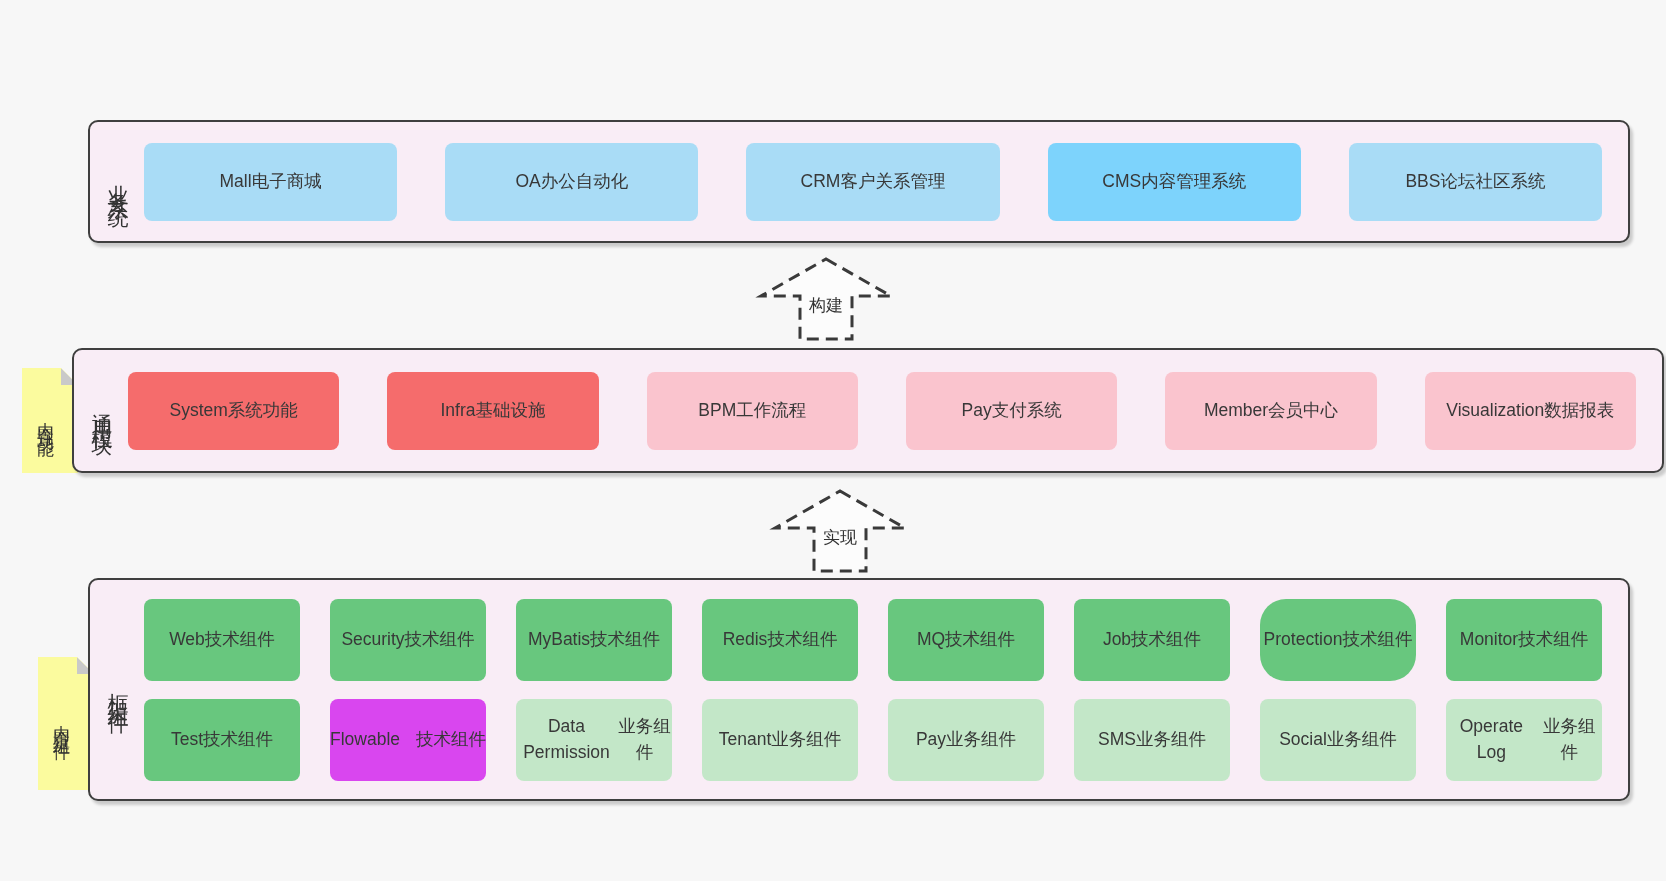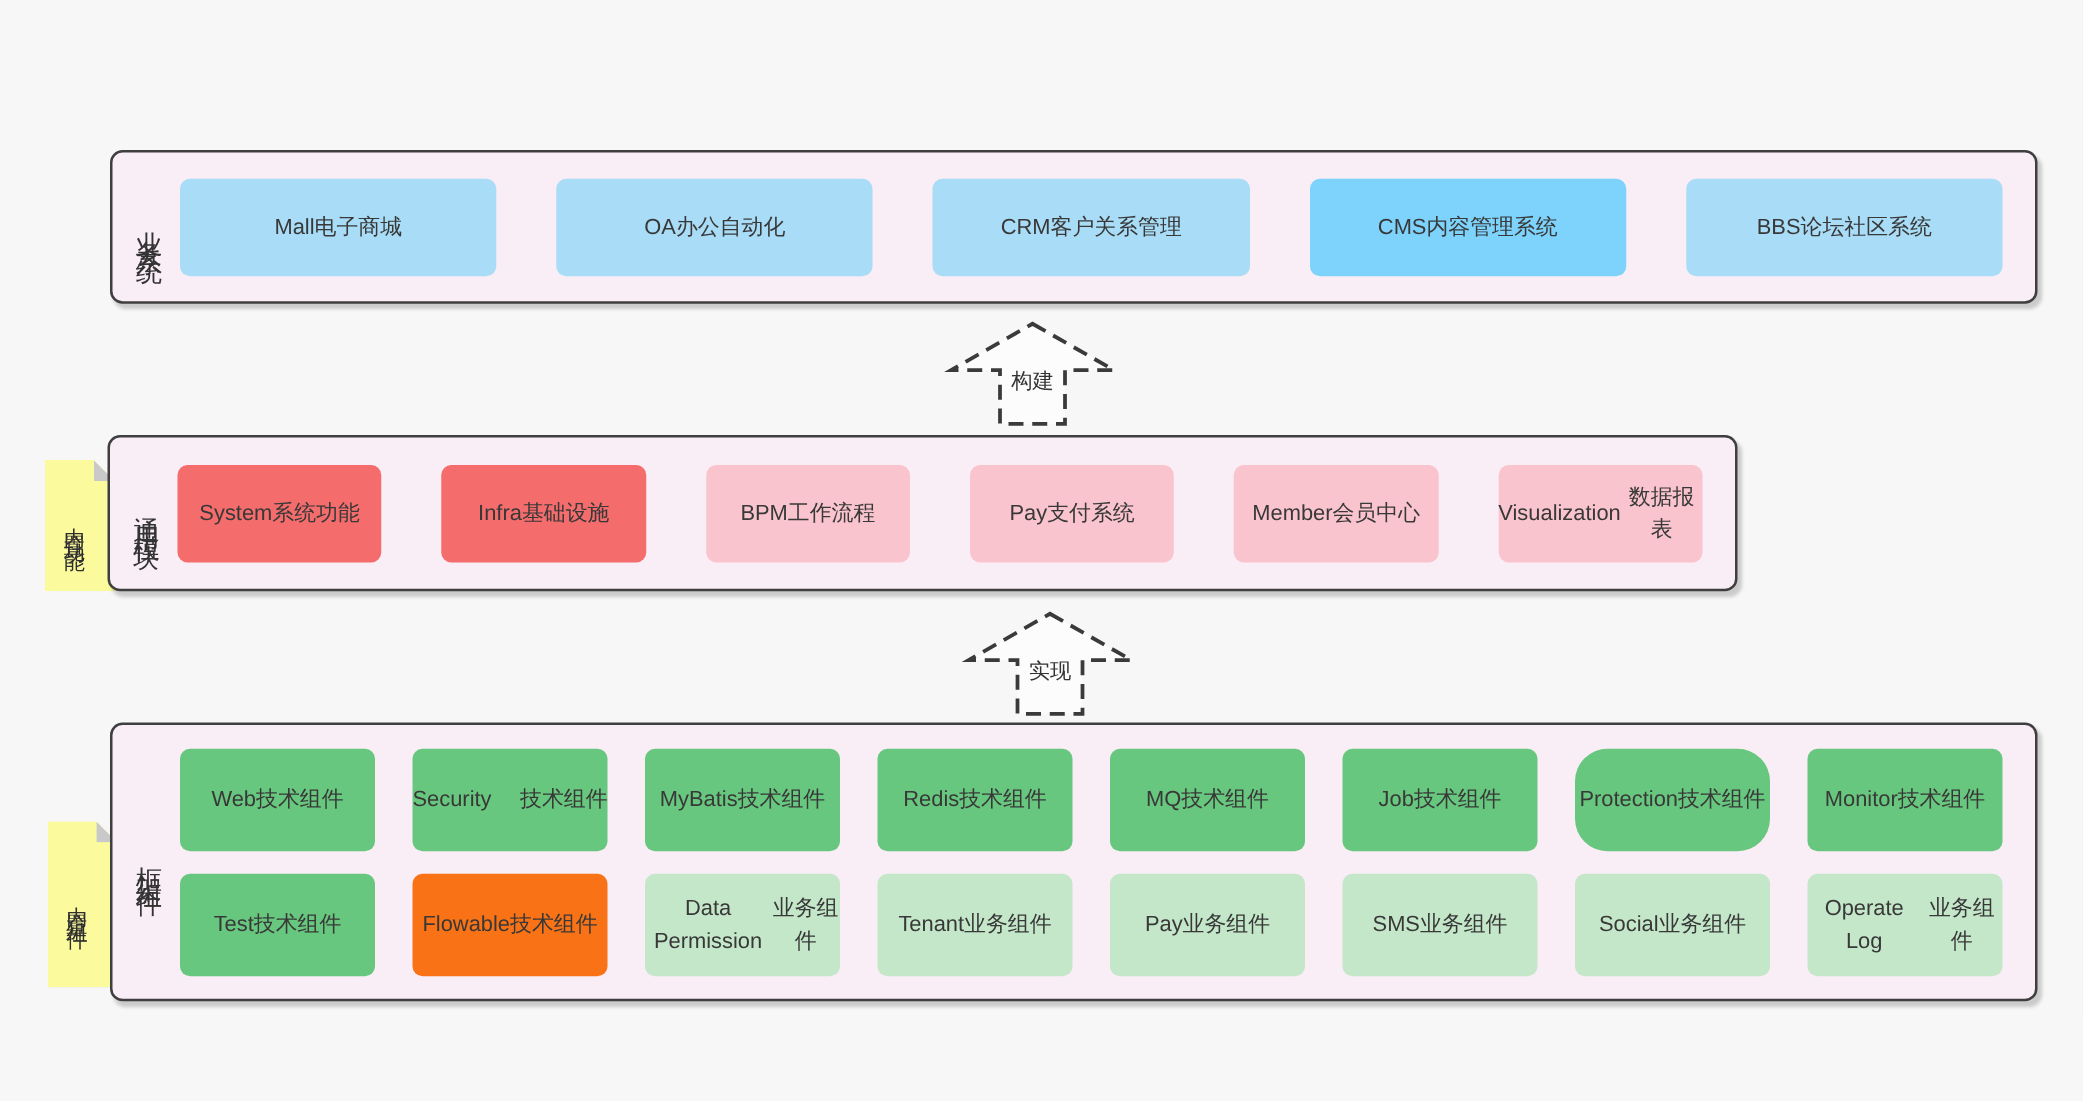--- a/index.html
+++ b/index.html
@@ -9,21 +9,21 @@
   }
   .canvas{
     position:relative;
     width:1666px;height:881px;
     background:var(--page-bg,#f7f7f7);
     color:var(--text,#3a3a3a);
     overflow:hidden;
   }
   .section{position:absolute;}
   #s1{left:88px;top:120px;width:1542px;height:123px;}
-  #s2{left:86px;top:348px;width:1304px;height:125px;}
+  #s2{left:72px;top:348px;width:1592px;height:125px;}
   #s3{left:88px;top:578px;width:1542px;height:223px;}
 
   .panel{
     position:absolute;inset:0;z-index:2;
     background:var(--panel-bg,#f9edf6);
     border:2px solid var(--panel-border,#3f3f3f);
     border-radius:10px;
     box-shadow:3px 4px 3px rgba(0,0,0,0.18);
     box-sizing:border-box;
   }
@@ -191,21 +191,21 @@
       <span class="sticky-label">内置组件</span>
     </div>
     <div class="panel">
       <div class="v-label">框架组件</div>
       <div class="rows">
           <div class="row">
             <div class="box" style="background: rgb(104, 199, 126);">
               <div class="box-en">Web</div>
               <div class="box-zh">技术组件</div>
             </div>
-            <div class="box" style="background: rgb(104, 199, 126); justify-content: space-between;">
+            <div class="box" style="background: rgb(104, 199, 126);">
               <div class="box-en">Security</div>
               <div class="box-zh">技术组件</div>
             </div>
             <div class="box" style="background: rgb(104, 199, 126);">
               <div class="box-en">MyBatis</div>
               <div class="box-zh">技术组件</div>
             </div>
             <div class="box" style="background: rgb(104, 199, 126);">
               <div class="box-en">Redis</div>
               <div class="box-zh">技术组件</div>
@@ -225,21 +225,21 @@
             <div class="box" style="background: rgb(104, 199, 126);">
               <div class="box-en">Monitor</div>
               <div class="box-zh">技术组件</div>
             </div>
           </div>
           <div class="row">
             <div class="box" style="background: rgb(104, 199, 126);">
               <div class="box-en">Test</div>
               <div class="box-zh">技术组件</div>
             </div>
-            <div class="box" style="background: #f97316;">
+            <div class="box" style="background: #d946ef; justify-content: space-between;">
               <div class="box-en">Flowable</div>
               <div class="box-zh">技术组件</div>
             </div>
             <div class="box" style="background: rgb(195, 231, 200);">
               <div class="box-en">Data Permission</div>
               <div class="box-zh">业务组件</div>
             </div>
             <div class="box" style="background: rgb(195, 231, 200);">
               <div class="box-en">Tenant</div>
               <div class="box-zh">业务组件</div>

